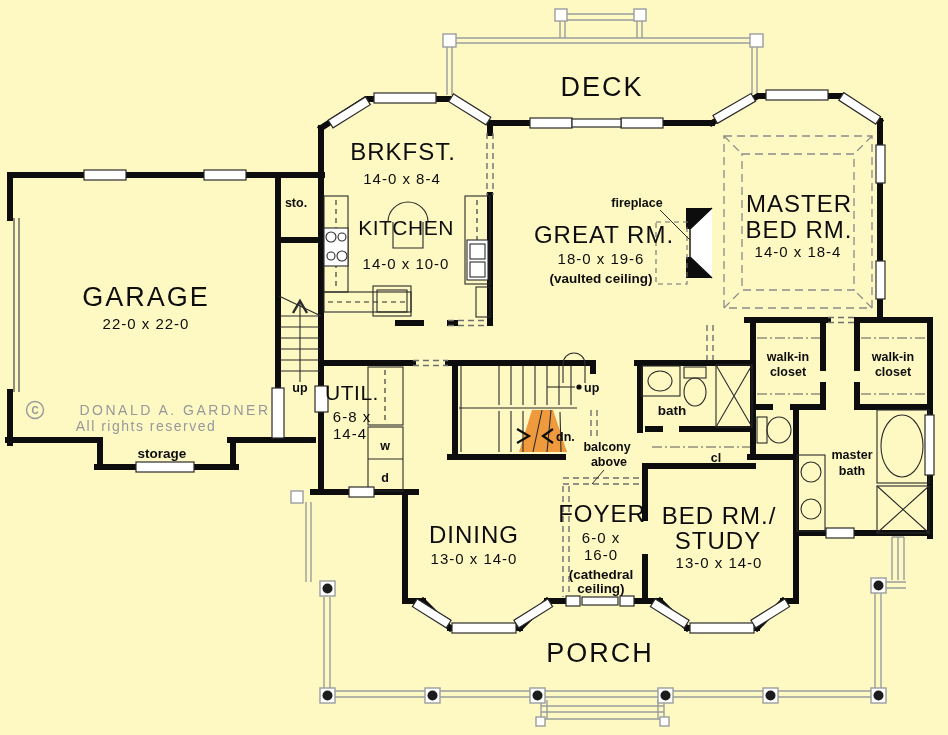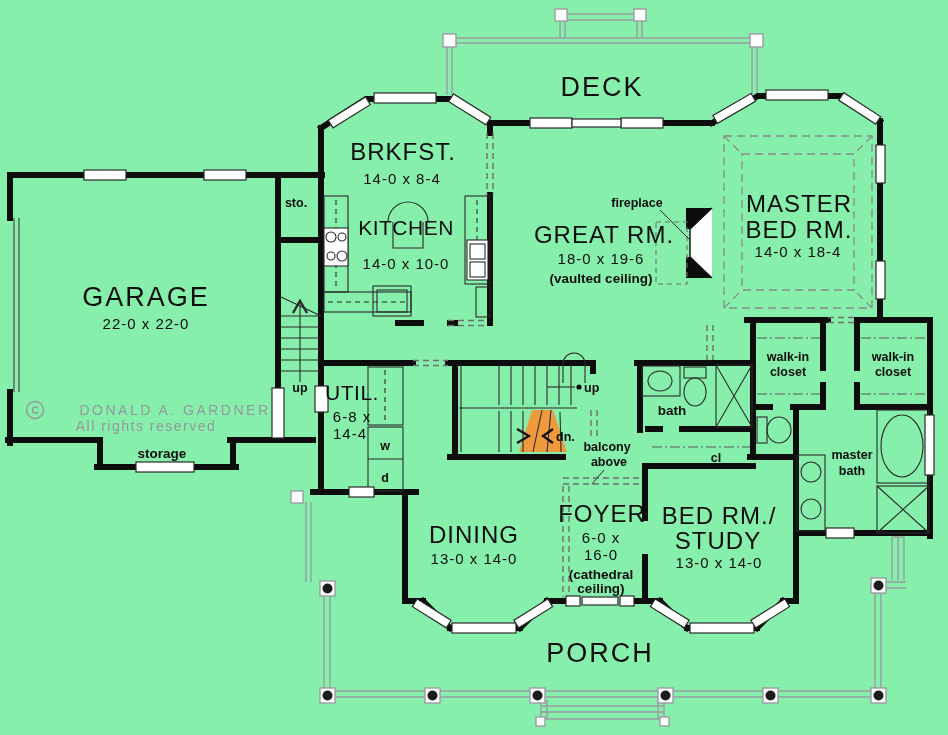--- a/index.html
+++ b/index.html
@@ -1,16 +1,16 @@
 <!DOCTYPE html>
 <html><head>
 <meta charset="utf-8">
 <style>
   html,body{margin:0;padding:0;background:#fff;}
-  #plan-wrap{position:relative;width:948px;height:735px;background:#86efac;overflow:hidden;
+  #plan-wrap{position:relative;width:948px;height:735px;background:#fef9c3;overflow:hidden;
     font-family:"Liberation Sans","DejaVu Sans",sans-serif;}
   svg text{font-family:"Liberation Sans","DejaVu Sans",sans-serif;fill:#0d0d0d;}
   text.room{font-size:24px;letter-spacing:1px;}
   text.room-xl{font-size:27px;letter-spacing:2px;}
   text.room-md{font-size:21px;letter-spacing:0.5px;}
   text.dim{font-size:15px;letter-spacing:1px;}
   text.note{font-size:13.5px;font-weight:bold;}
   text.small{font-size:12.5px;font-weight:bold;}
   text.gray{fill:#96989b;}
 </style>

